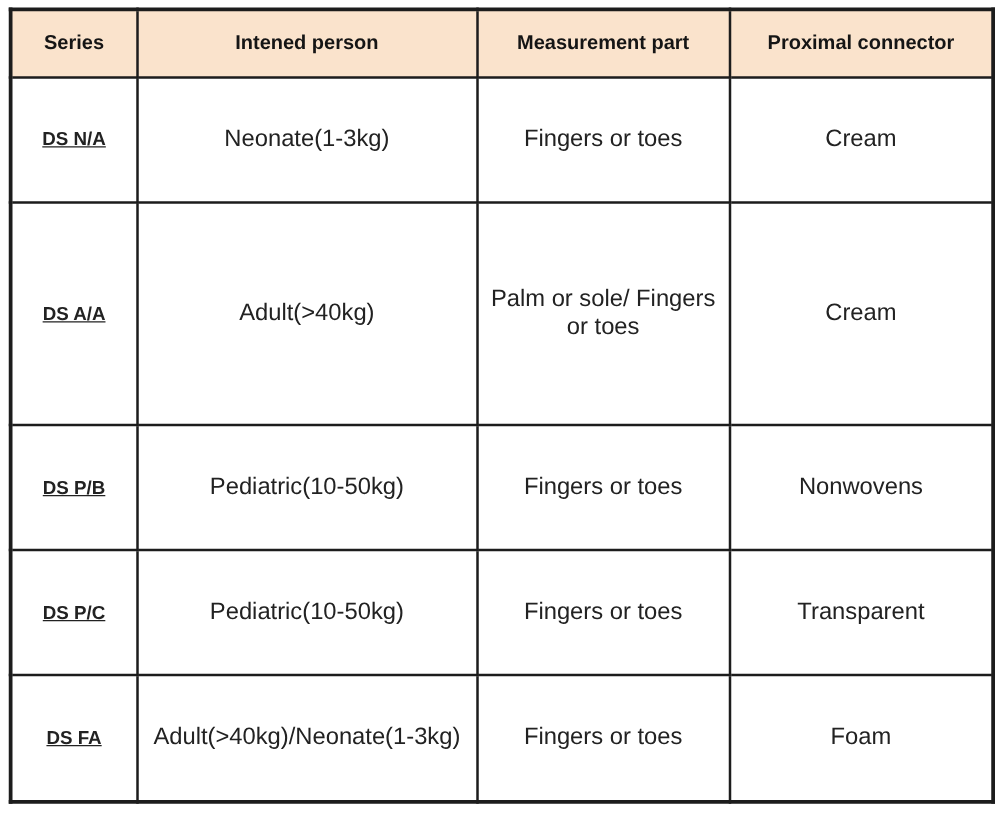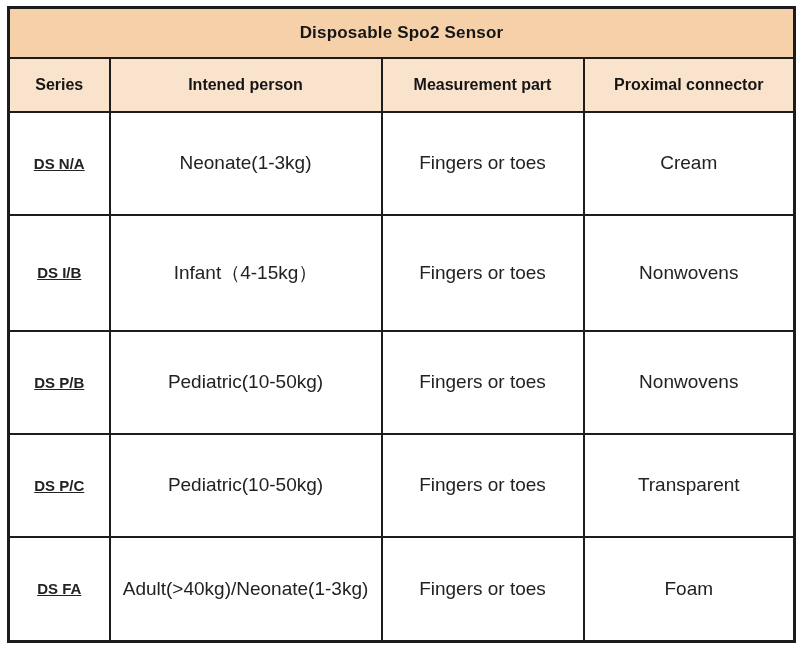--- a/index.html
+++ b/index.html
@@ -73,42 +73,39 @@
 
 <div class="table-wrap">
   <table class="spo2">
     <colgroup>
       <col class="c-series">
       <col class="c-person">
       <col class="c-part">
       <col class="c-connector">
     </colgroup>
     <thead>
-      <tr class="title-row">
-        <th colspan="4">Disposable Spo2 Sensor</th>
-      </tr>
       <tr class="header-row">
         <th>Series</th>
         <th>Intened person</th>
         <th>Measurement part</th>
         <th>Proximal connector</th>
       </tr>
     </thead>
     <tbody>
         <tr>
           <td class="series">DS N/A</td>
           <td class="person">Neonate(1-3kg)</td>
           <td class="part">Fingers or toes</td>
           <td class="connector">Cream</td>
         </tr>
         <tr>
-          <td class="series">DS I/B</td>
-          <td class="person">Infant（4-15kg）</td>
-          <td class="part">Fingers or toes</td>
-          <td class="connector">Nonwovens</td>
+          <td class="series">DS A/A</td>
+          <td class="person">Adult(&gt;40kg)</td>
+          <td class="part">Palm or sole/  Fingers or toes</td>
+          <td class="connector">Cream</td>
         </tr>
         <tr>
           <td class="series">DS P/B</td>
           <td class="person">Pediatric(10-50kg)</td>
           <td class="part">Fingers or toes</td>
           <td class="connector">Nonwovens</td>
         </tr>
         <tr>
           <td class="series">DS P/C</td>
           <td class="person">Pediatric(10-50kg)</td>

